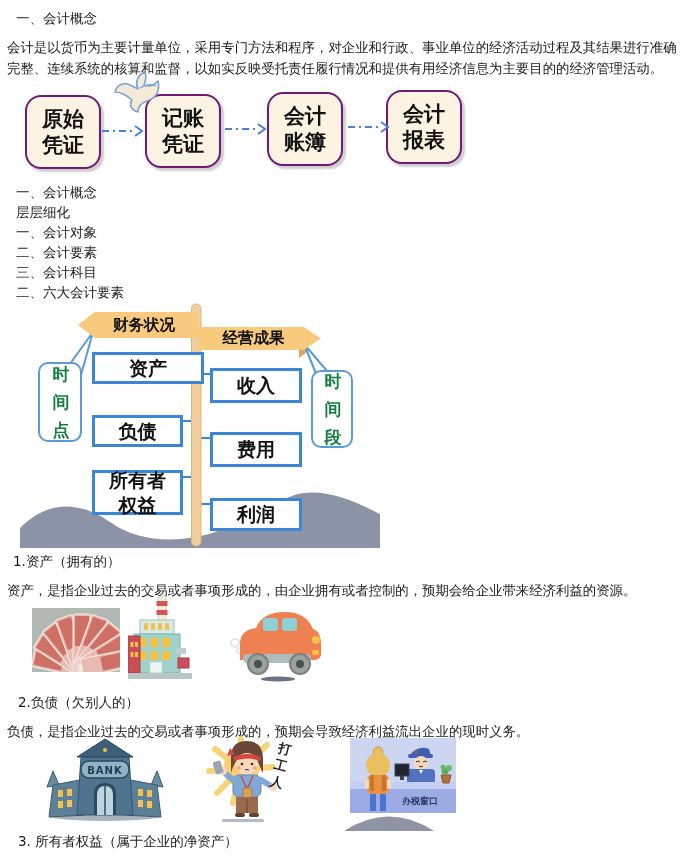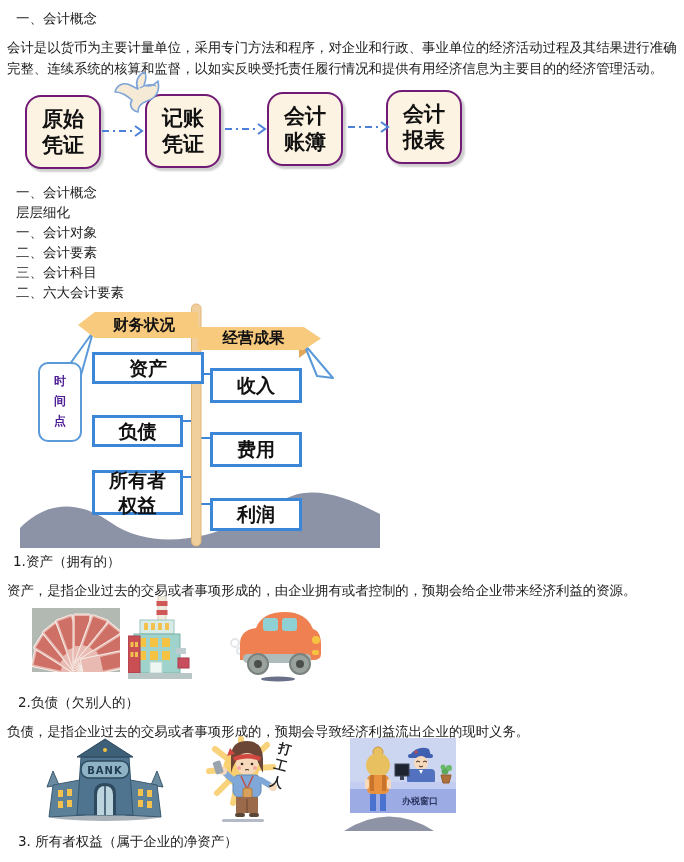--- a/index.html
+++ b/index.html
@@ -25,21 +25,21 @@
   .banner{position:absolute;background:#f8ca7d;display:flex;align-items:center;font-weight:bold;font-size:15.5px;color:#111}
   .banner-left{left:58px;top:12px;width:120px;height:26px;justify-content:center;padding-left:12px;box-sizing:border-box;
     clip-path:polygon(0 50%,14% 0,100% 0,100% 100%,14% 100%)}
   .banner-right{left:178px;top:27px;width:123px;height:23px;justify-content:center;padding-right:12px;box-sizing:border-box;
     clip-path:polygon(0 0,86% 0,100% 50%,86% 100%,0 100%)}
   .d-box{position:absolute;box-sizing:border-box;background:#fff;border:3px solid #3c86d8;
     display:flex;align-items:center;justify-content:center}
   .d-box span{display:block;width:64px;text-align:center;font-weight:bold;font-size:19px;line-height:1.3;color:#111}
   .bubble{position:absolute;box-sizing:border-box;background:#fff;border:2px solid #5a9ad8;border-radius:10px;
     display:flex;align-items:center;justify-content:center}
-  .bubble span{display:block;width:15px;text-align:center;font-weight:bold;font-size:12px;line-height:1.65;color:#4c1d95}
+  .bubble span{display:block;width:15px;text-align:center;font-weight:bold;font-size:17px;line-height:1.65;color:#15803d}
 
   .illus{position:absolute}
   .worker-caption{position:absolute;left:273px;top:741px;width:15px;font-weight:bold;font-size:13px;line-height:1.3;
     color:#222;transform:rotate(14deg);text-align:center}
   .underline-gray{position:absolute;left:222px;top:819px;width:42px;height:2.5px;background:#b4bac6;border-radius:2px}
 </style>
 </head>
 <body>
 
 <div class="page">
@@ -111,20 +111,23 @@
 
     <div class="banner banner-left">
       <span>财务状况</span>
     </div>
     <div class="banner banner-right">
       <span>经营成果</span>
     </div>
 
     <div class="bubble" style="left:18px;top:62px;width:44px;height:80px">
       <span>时间点</span>
+    </div>
+    <div class="bubble" style="left:291px;top:70px;width:42px;height:78px">
+      <span>时间段</span>
     </div>
 
     <div class="d-box" style="left:72px;top:52px;width:112px;height:32px">
       <span>资产</span>
     </div>
     <div class="d-box" style="left:72px;top:115px;width:91px;height:32px">
       <span>负债</span>
     </div>
     <div class="d-box" style="left:72px;top:170px;width:91px;height:45px">
       <span>所有者权益</span>

